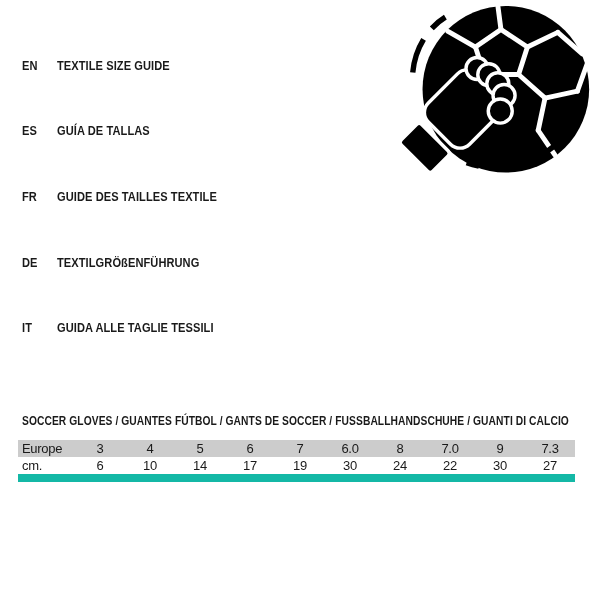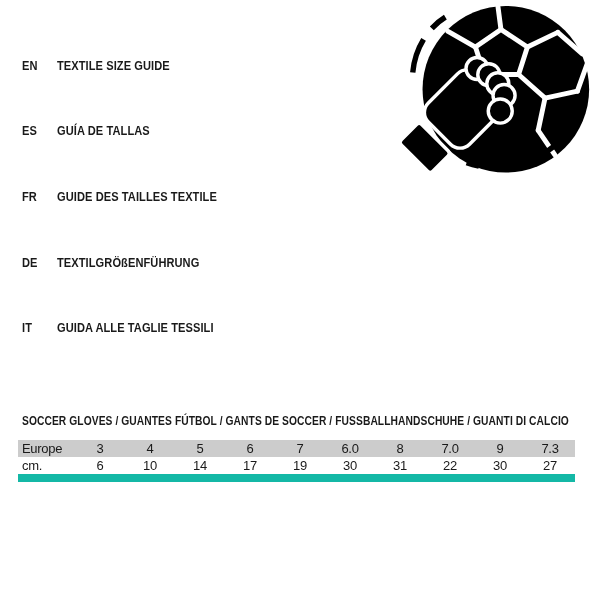--- a/index.html
+++ b/index.html
@@ -149,18 +149,18 @@
     <div class="tcell">7.3</div>
   </div>
   <div class="trow trow-body">
     <div class="tcell tcell-label">cm.</div>
     <div class="tcell">6</div>
     <div class="tcell">10</div>
     <div class="tcell">14</div>
     <div class="tcell">17</div>
     <div class="tcell">19</div>
     <div class="tcell">30</div>
-    <div class="tcell">31</div>
+    <div class="tcell">24</div>
     <div class="tcell">22</div>
     <div class="tcell">30</div>
     <div class="tcell">27</div>
   </div>
 </div>
 
 </body></html>

